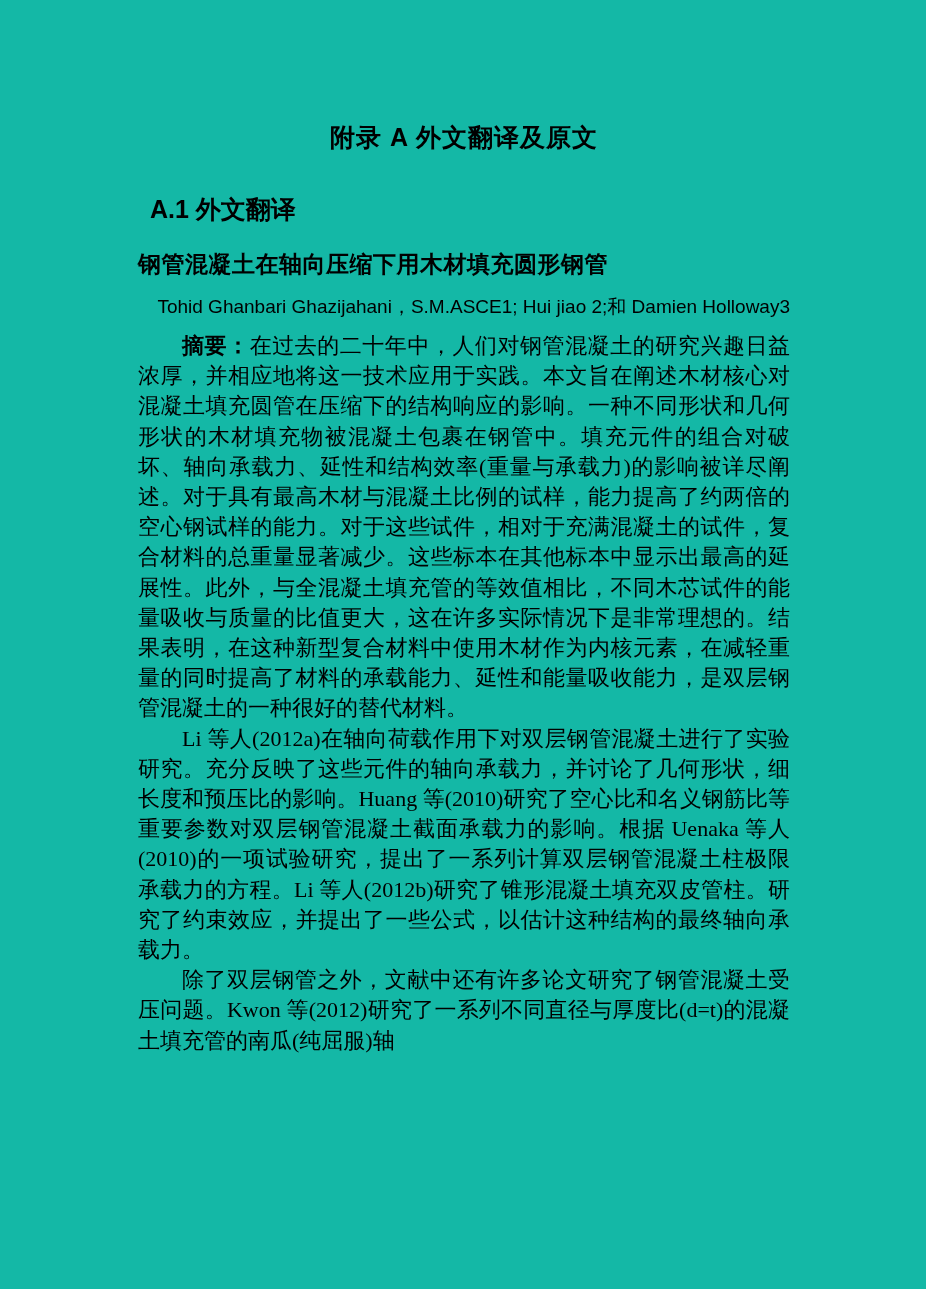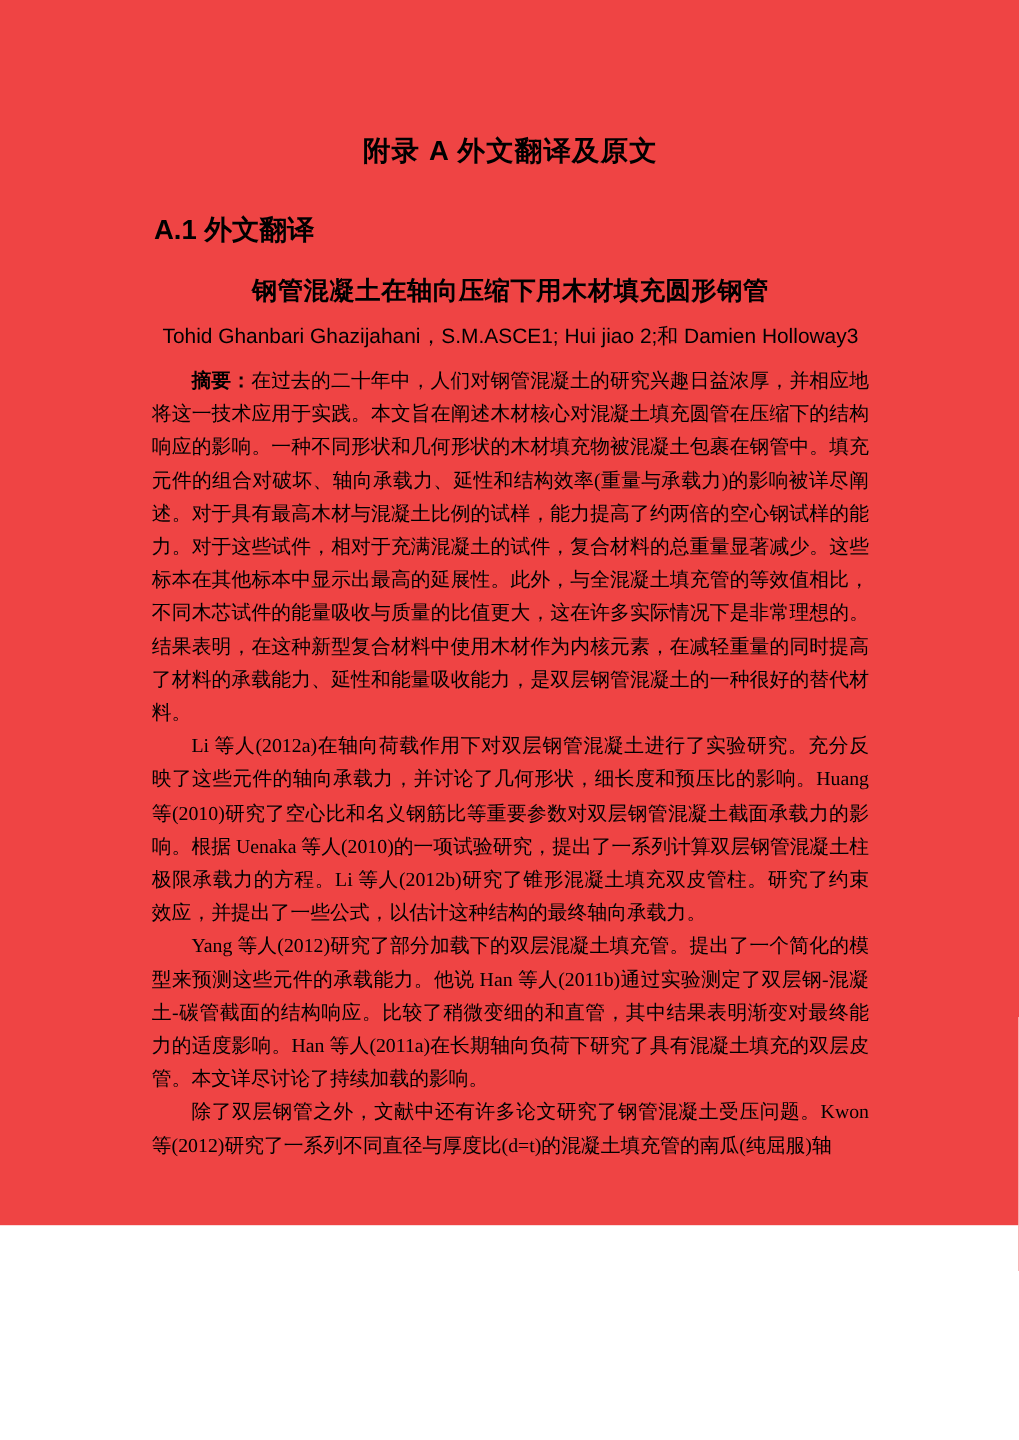--- a/index.html
+++ b/index.html
@@ -4,65 +4,64 @@
 <style>
   * { box-sizing: border-box; }
   html, body {
     margin: 0;
     padding: 0;
     background: #ffffff;
   }
   .page {
     position: relative;
     width: 926px;
-    height: 1114px;
+    height: 1289px;
     margin: 0 auto;
-    background: #ef4444;
+    background: #14b8a6;
     color: #000000;
     padding: 118px 136px 0 138px;
     overflow: hidden;
     font-family: "Liberation Serif", "DejaVu Serif", serif;
   }
   .appendix-title {
     margin: 0;
     font-family: "Liberation Sans", "DejaVu Sans", sans-serif;
     font-weight: 700;
     font-size: 25px;
     line-height: 38px;
     text-align: center;
     letter-spacing: 1px;
   }
   .section-heading {
-    margin: 36px 0 0 2px;
+    margin: 36px 0 0 12px;
     font-family: "Liberation Sans", "DejaVu Sans", sans-serif;
     font-weight: 700;
     font-size: 25px;
     line-height: 34px;
     text-align: left;
   }
   .article-title {
     margin: 22px 0 0 0;
     font-family: "Liberation Serif", "DejaVu Serif", serif;
     font-weight: 700;
     font-size: 23px;
     line-height: 34px;
-    text-align: center;
     letter-spacing: 0.5px;
   }
   .authors {
     margin: 10px 0 0 0;
     font-family: "Liberation Sans", "DejaVu Sans", sans-serif;
     font-weight: 400;
     font-size: 19px;
     line-height: 30px;
-    text-align: center;
+    text-align: right;
   }
   .body-text {
     margin-top: 9px;
-    font-size: 18px;
+    font-size: 22px;
     line-height: 30.2px;
     text-align: justify;
   }
   .body-text p {
     margin: 0;
     padding: 0;
     text-indent: 2em;
   }
   .lead {
     font-weight: 700;
@@ -83,19 +82,18 @@
   <p class="authors">Tohid Ghanbari Ghazijahani，S.M.ASCE1; Hui jiao 2;和 Damien Holloway3</p>
 
   <div class="body-text">
 
     <p><span class="lead">摘要：</span><span>在过去的二十年中，人们对钢管混凝土的研究兴趣日益浓厚，并相应地将这一技术应用于实践。本文旨在阐述木材核心对混凝土填充圆管在压缩下的结构响应的影响。一种不同形状和几何形状的木材填充物被混凝土包裹在钢管中。填充元件的组合对破坏、轴向承载力、延性和结构效率(重量与承载力)的影响被详尽阐述。对于具有最高木材与混凝土比例的试样，能力提高了约两倍的空心钢试样的能力。对于这些试件，相对于充满混凝土的试件，复合材料的总重量显著减少。这些标本在其他标本中显示出最高的延展性。此外，与全混凝土填充管的等效值相比，不同木芯试件的能量吸收与质量的比值更大，这在许多实际情况下是非常理想的。结果表明，在这种新型复合材料中使用木材作为内核元素，在减轻重量的同时提高了材料的承载能力、延性和能量吸收能力，是双层钢管混凝土的一种很好的替代材料。</span></p>
 
 
 
     <p><span class="lead"></span><span>Li 等人(2012a)在轴向荷载作用下对双层钢管混凝土进行了实验研究。充分反映了这些元件的轴向承载力，并讨论了几何形状，细长度和预压比的影响。Huang 等(2010)研究了空心比和名义钢筋比等重要参数对双层钢管混凝土截面承载力的影响。根据 Uenaka 等人(2010)的一项试验研究，提出了一系列计算双层钢管混凝土柱极限承载力的方程。Li 等人(2012b)研究了锥形混凝土填充双皮管柱。研究了约束效应，并提出了一些公式，以估计这种结构的最终轴向承载力。</span></p>
 
-    <p><span class="lead"></span><span>Yang 等人(2012)研究了部分加载下的双层混凝土填充管。提出了一个简化的模型来预测这些元件的承载能力。他说 Han 等人(2011b)通过实验测定了双层钢-混凝土-碳管截面的结构响应。比较了稍微变细的和直管，其中结果表明渐变对最终能力的适度影响。Han 等人(2011a)在长期轴向负荷下研究了具有混凝土填充的双层皮管。本文详尽讨论了持续加载的影响。</span></p>
 
     <p><span class="lead"></span><span>除了双层钢管之外，文献中还有许多论文研究了钢管混凝土受压问题。Kwon 等(2012)研究了一系列不同直径与厚度比(d=t)的混凝土填充管的南瓜(纯屈服)轴</span></p>
 
   </div>
 
 </div>
 
 </body></html>

